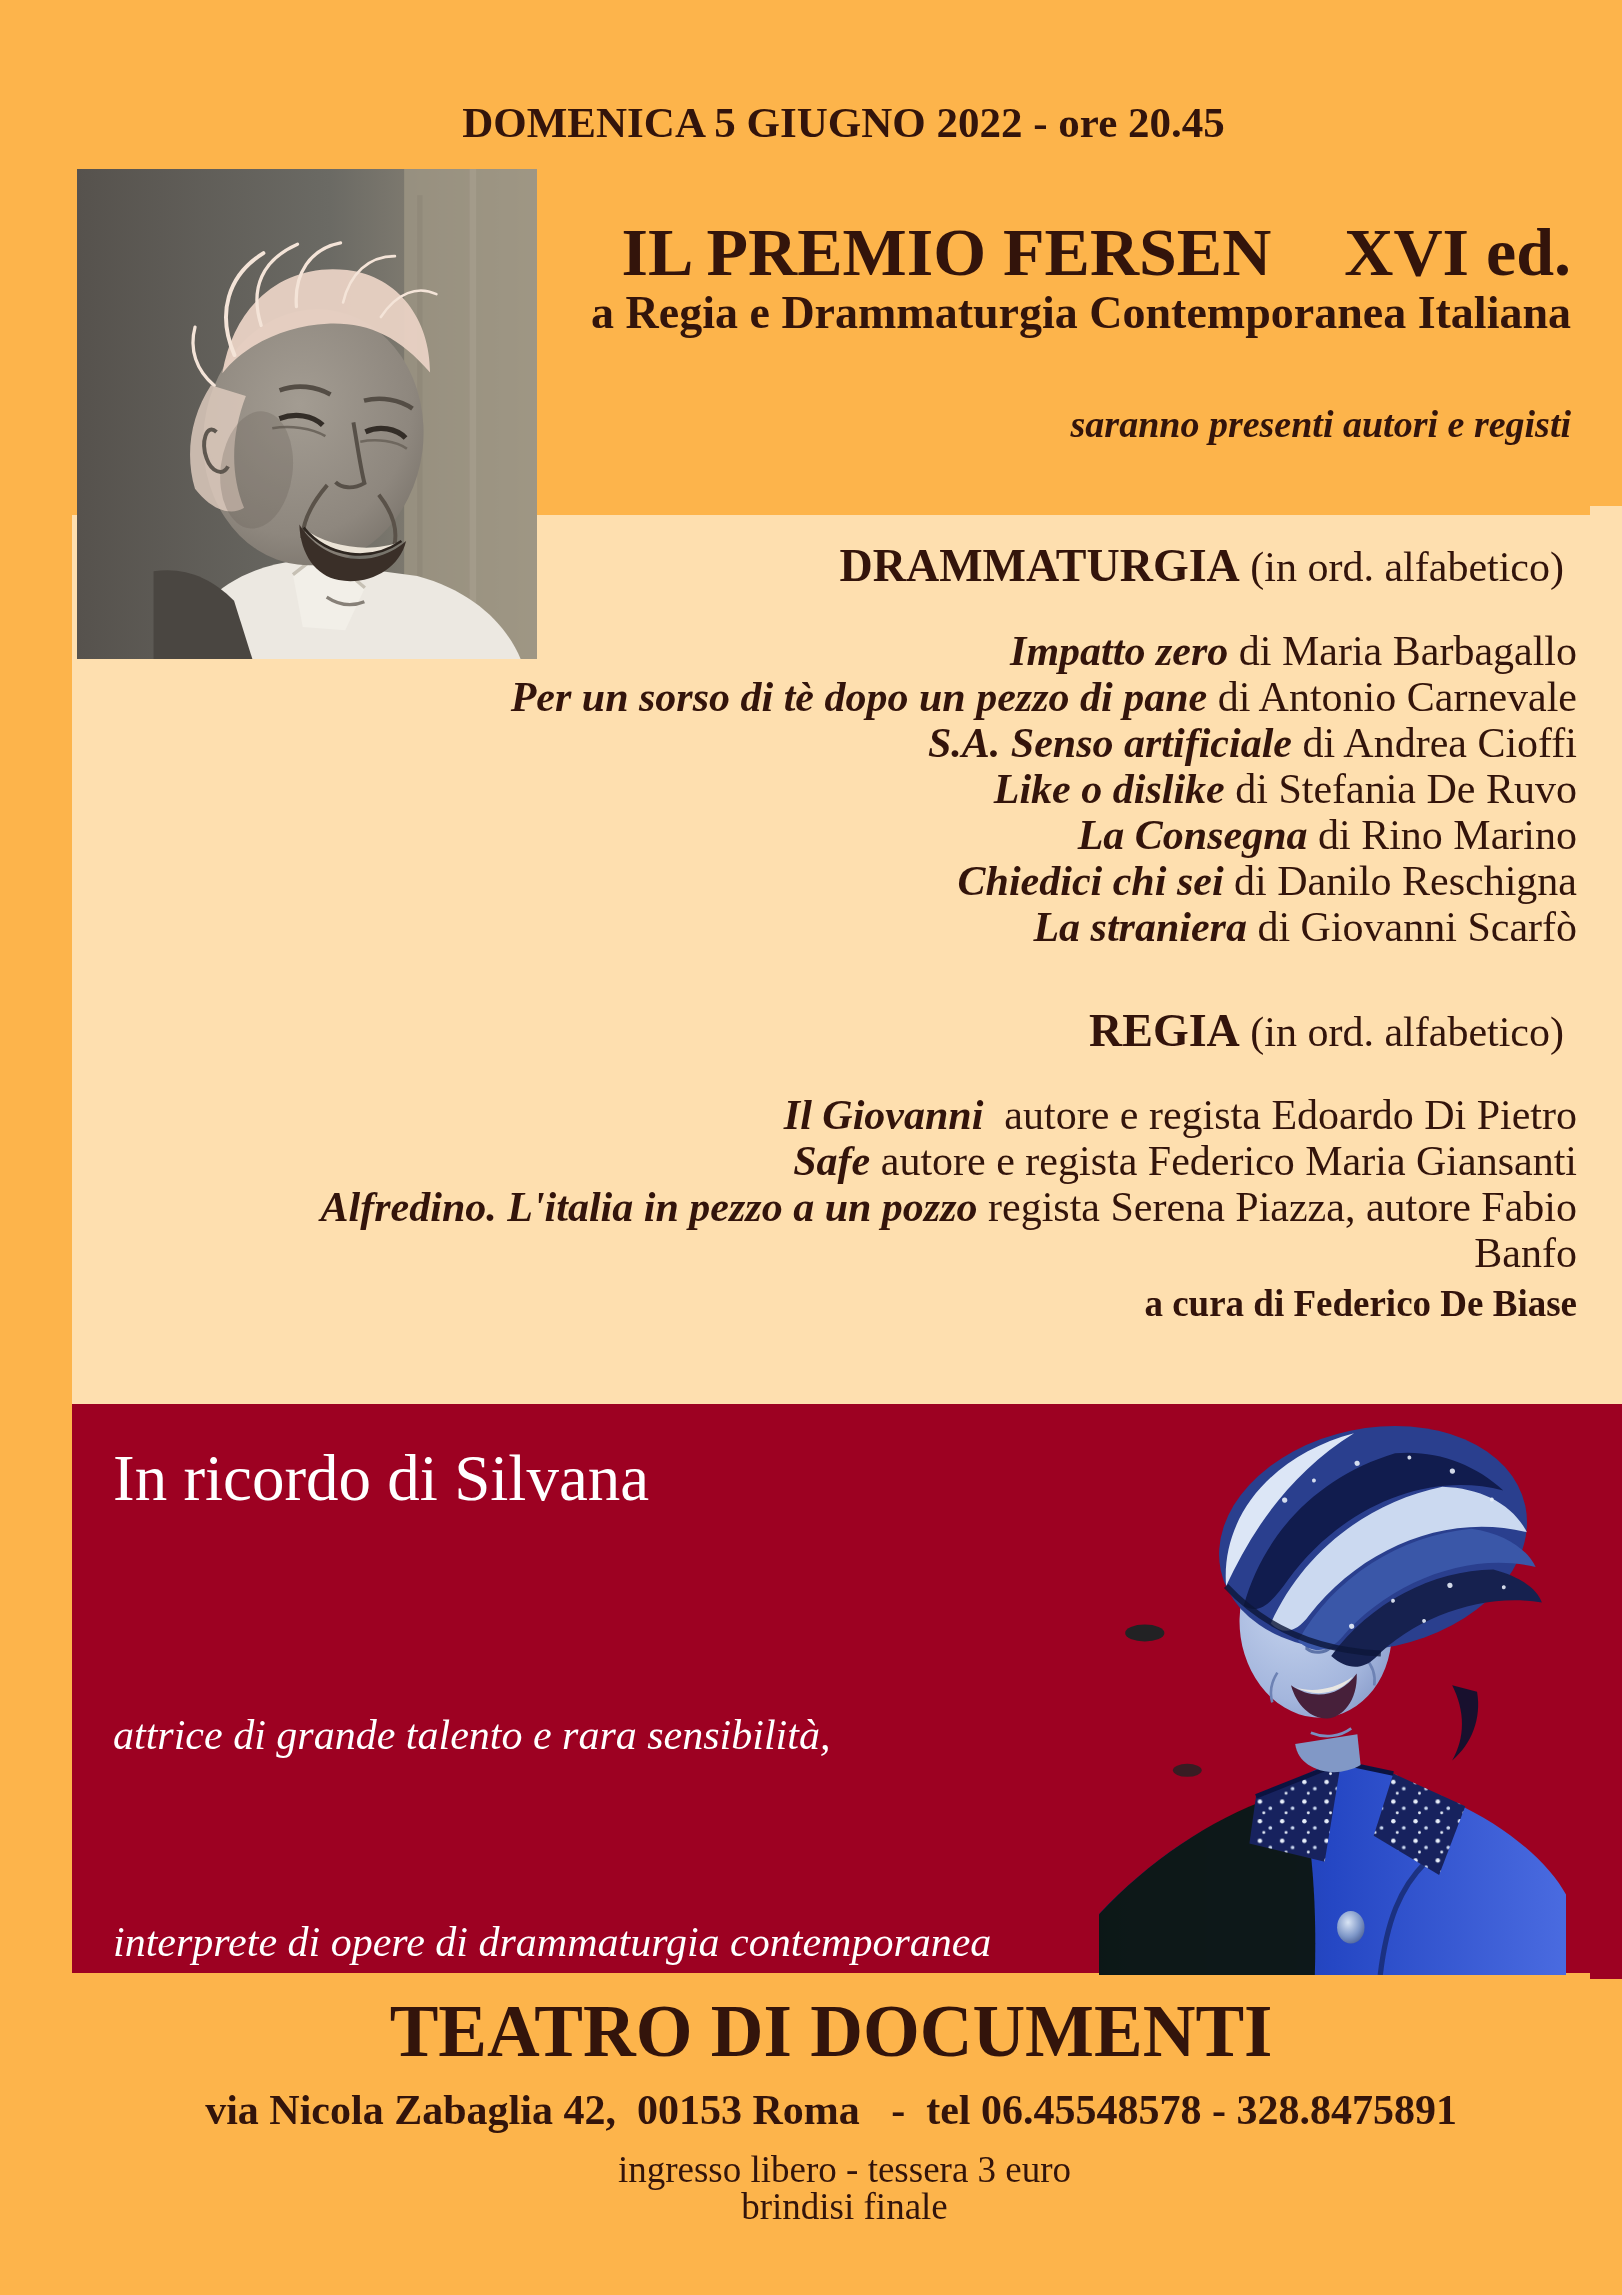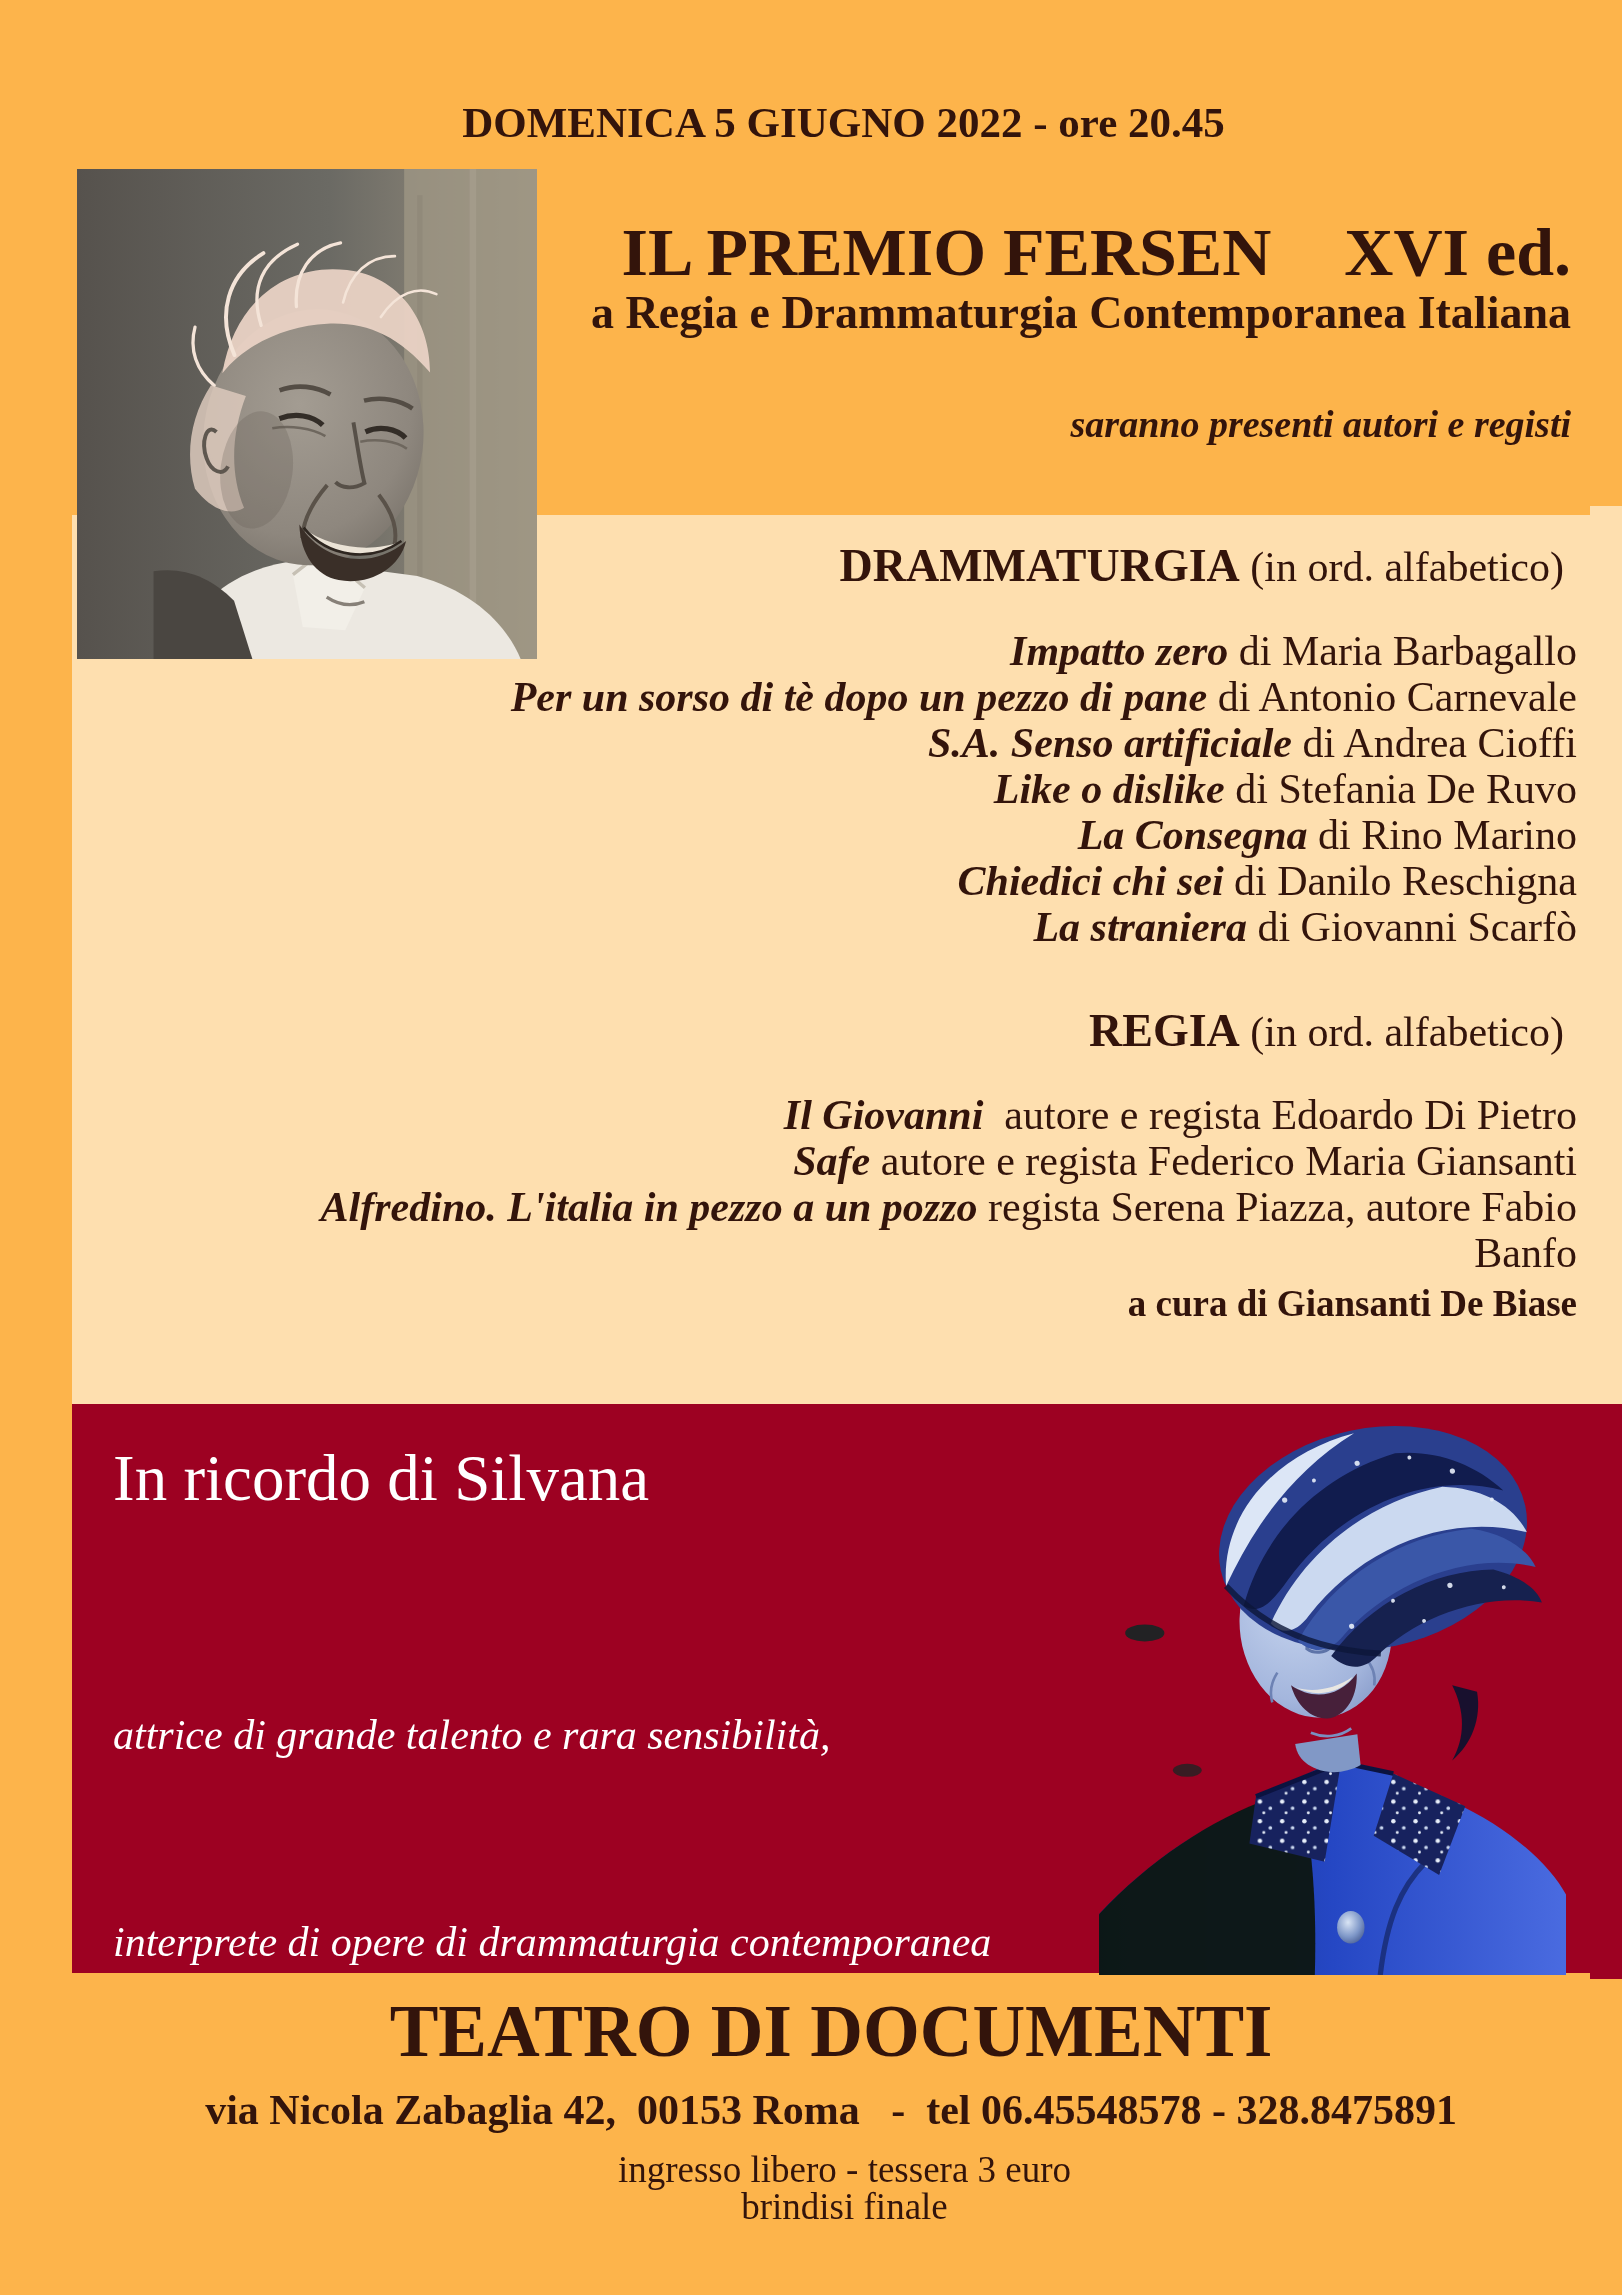--- a/index.html
+++ b/index.html
@@ -218,21 +218,21 @@
     <div class="li"><span class="t">La straniera</span><span class="a"> di Giovanni Scarfò</span></div>
   </div>
 
   <div class="abs sec-head regia-head"><span class="h">REGIA</span><span class="hn"> (in ord. alfabetico)</span></div>
   <div class="abs play-list regia-list">
     <div class="li"><span class="t">Il Giovanni</span><span class="a">  autore e regista Edoardo Di Pietro</span></div>
     <div class="li"><span class="t">Safe</span><span class="a"> autore e regista Federico Maria Giansanti</span></div>
     <div class="li"><span class="t">Alfredino. L'italia in pezzo a un pozzo</span><span class="a"> regista Serena Piazza, autore Fabio</span></div>
     <div class="li">Banfo</div>
   </div>
-  <div class="abs curator">a cura di Giansanti De Biase</div>
+  <div class="abs curator">a cura di Federico De Biase</div>
 
   <div class="abs mem-head">In ricordo di Silvana</div>
   <div class="abs mem-body">
     <div>attrice di grande talento e rara sensibilità,</div>
     <div>interprete di opere di drammaturgia contemporanea</div>
     
     
   </div>
 
   <div class="abs venue">TEATRO DI DOCUMENTI</div>

